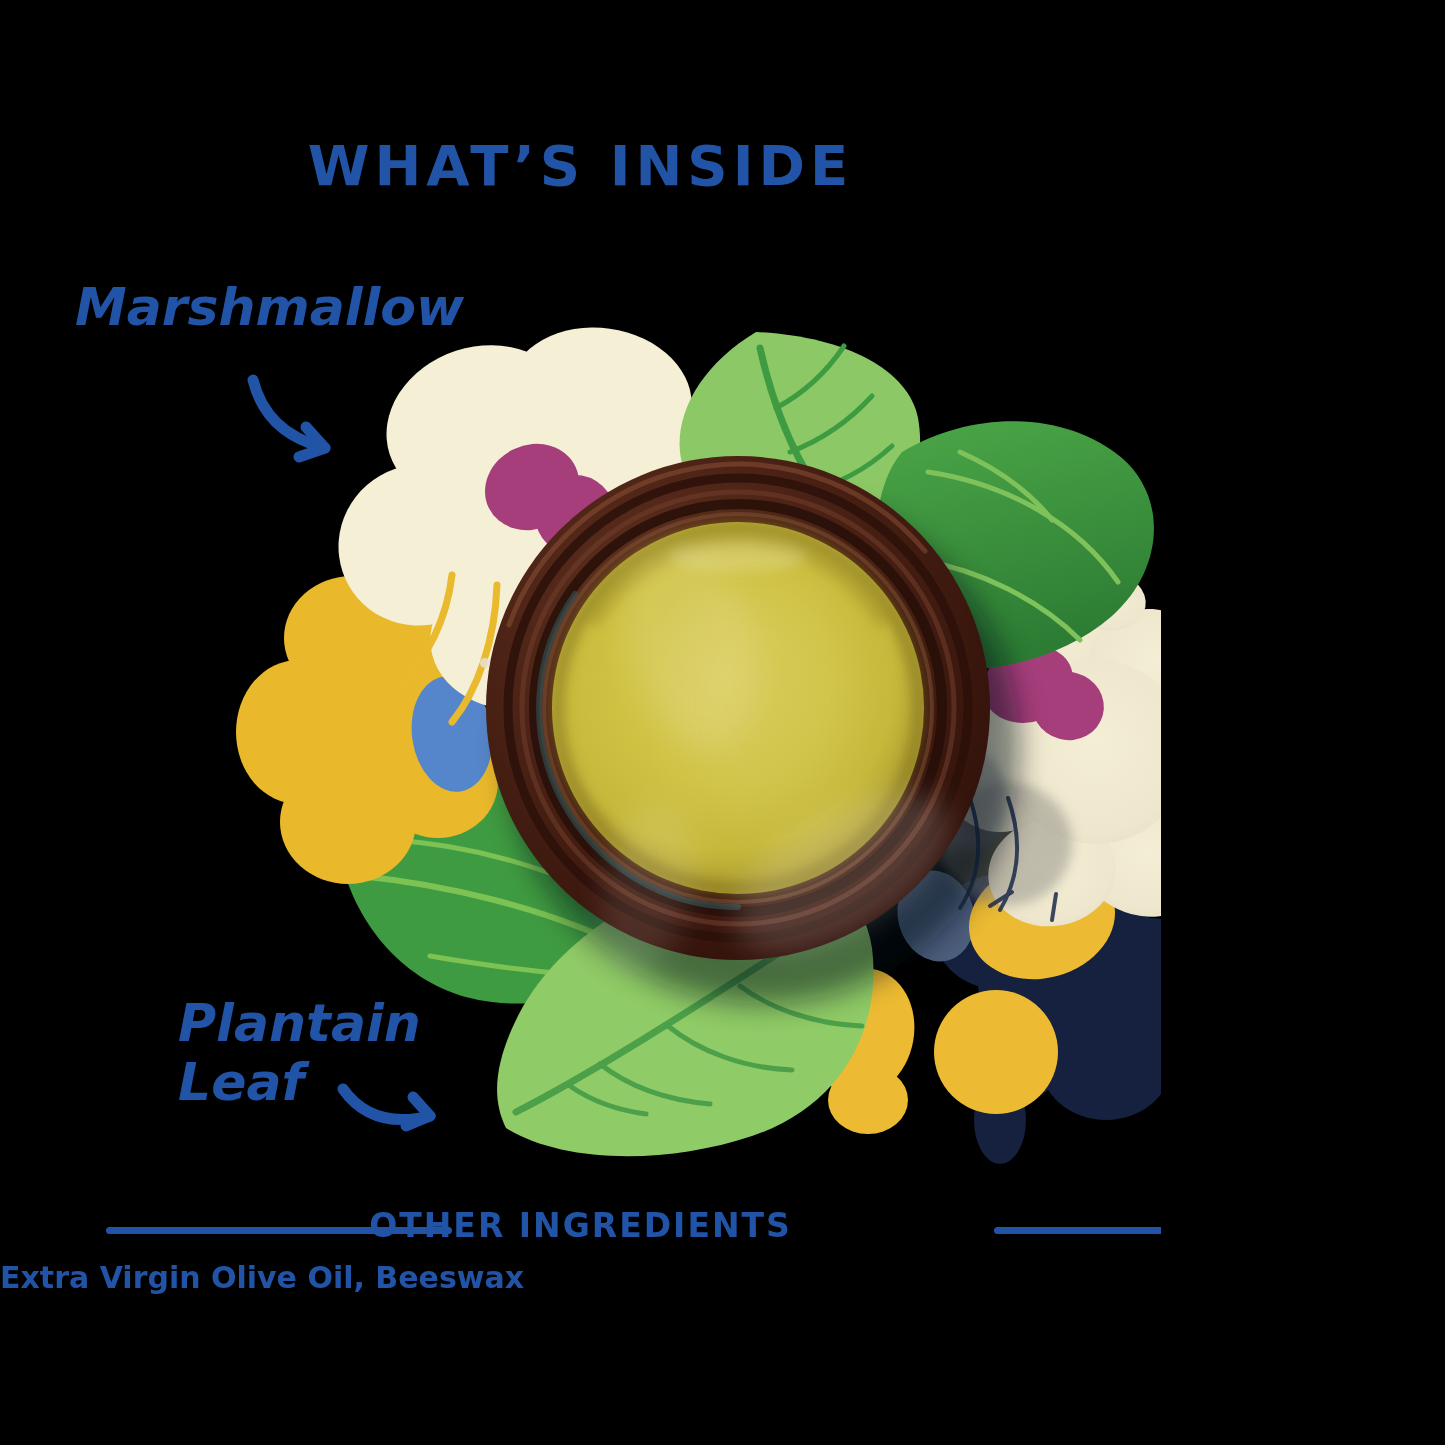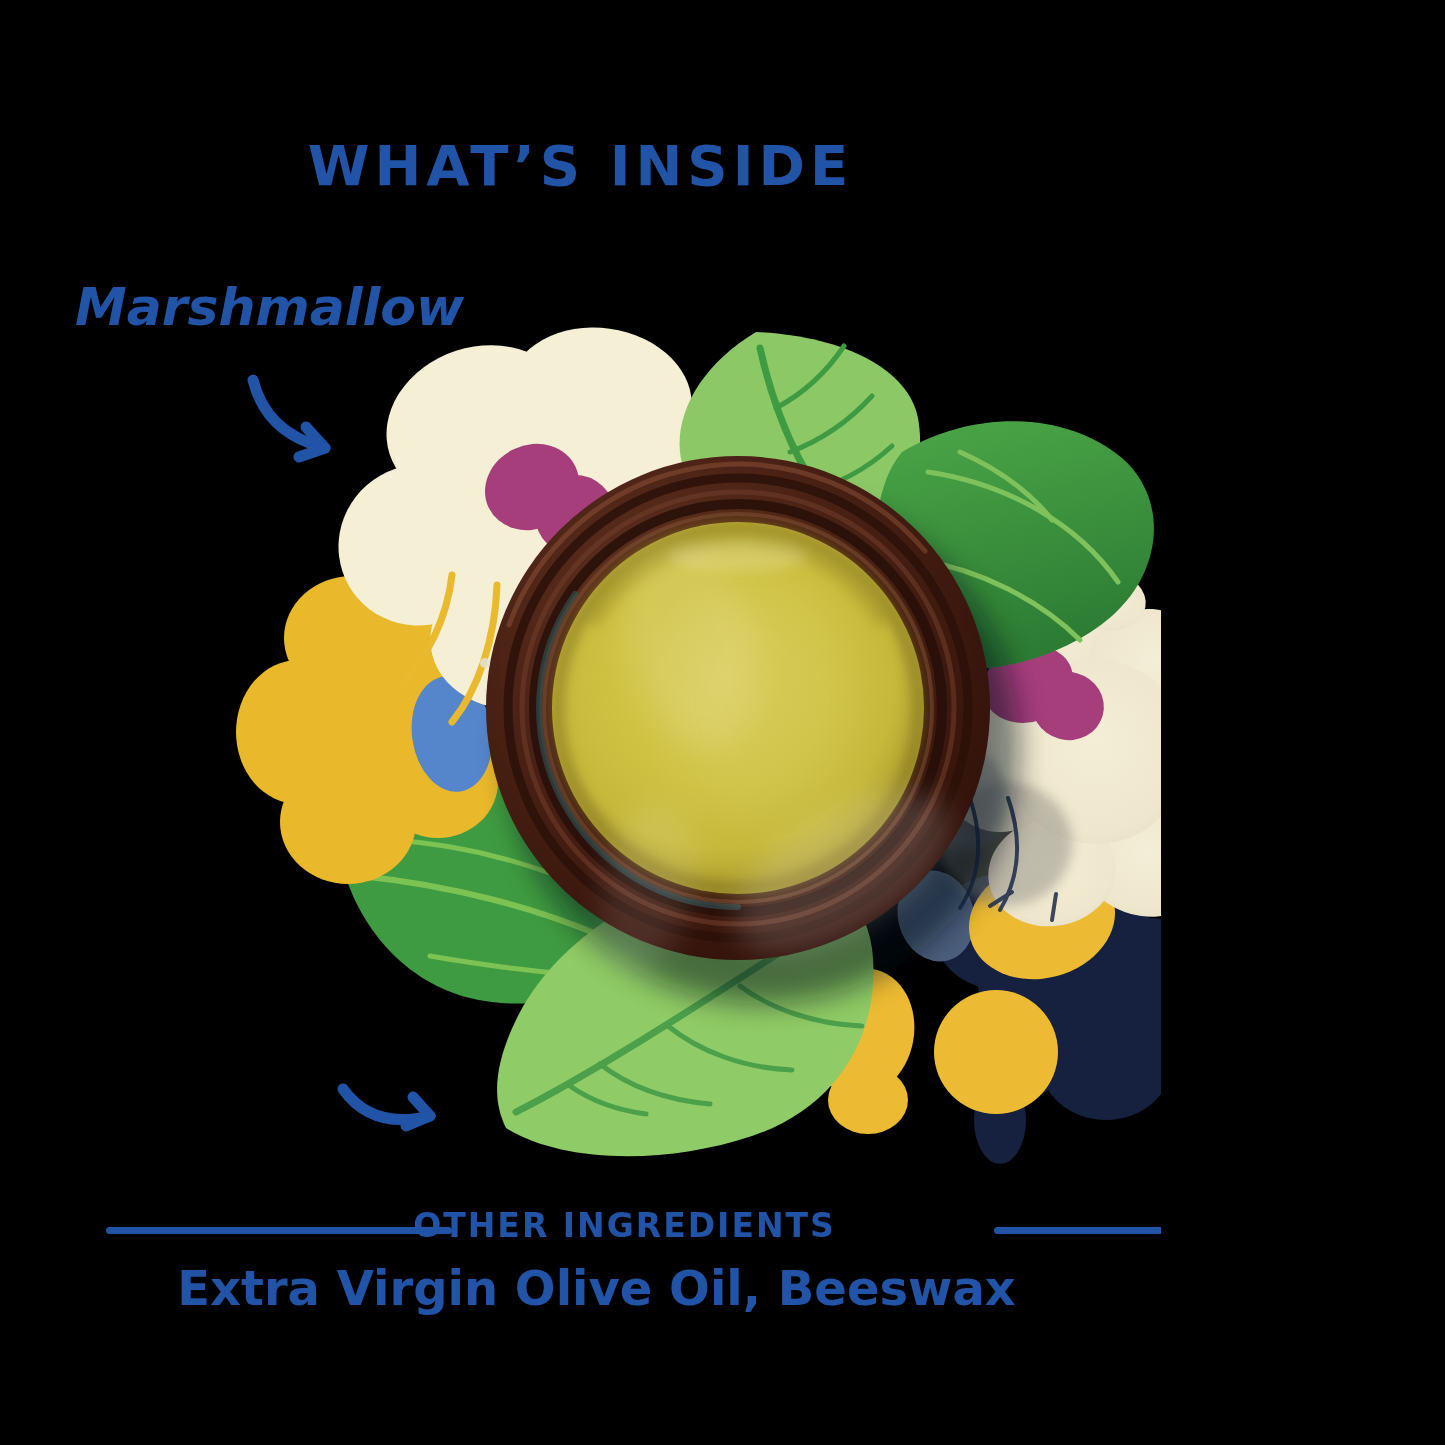--- a/index.html
+++ b/index.html
@@ -7,26 +7,26 @@
           font-family:"DejaVu Sans","Liberation Sans",sans-serif;}
   .illustration{position:absolute;left:0;top:0;}
   .page-title{position:absolute;top:138px;left:0;width:100%;text-align:center;
               font-size:56px;font-weight:bold;letter-spacing:5px;color:#2154A7;line-height:1;}
   .callout{position:absolute;font-size:52px;font-weight:bold;color:#2154A7;line-height:59px;font-style:italic;}
   .callout span{display:block;}
   .callout-marshmallow{left:75px;top:278px;}
   .callout-plantain{left:178px;top:994px;}
   .callout-calendula{left:1117px;top:1015px;}
   .footer-heading{position:absolute;top:1206px;left:0;width:100%;text-align:center;
-                  font-size:33px;font-weight:bold;letter-spacing:2px;color:#2154A7;line-height:40px;margin-left:44px;}
+                  font-size:33px;font-weight:bold;letter-spacing:2px;color:#2154A7;line-height:40px;}
   .divider{position:absolute;top:1227px;height:7px;background:#2154A7;border-radius:4px;}
   .divider-left{left:106px;width:346px;}
   .divider-right{left:994px;width:348px;}
-  .footer-ingredients{position:absolute;top:1260px;left:16px;width:100%;text-align:center;
-                      font-size:48px;font-weight:bold;color:#2154A7;line-height:1.2;}
+  .footer-ingredients{position:absolute;top:1260px;left:0;width:100%;
+                      font-size:30px;font-weight:bold;color:#2154A7;line-height:1.2;}
 </style>
 </head>
 <body>
 
 <div class="canvas">
 
   <svg class="illustration" width="1445" height="1445" viewBox="0 0 1445 1445">
     <defs>
       <radialGradient id="gradRim" cx="38%" cy="35%" r="78%">
         <stop offset="0%" stop-color="#6b3a26"></stop>
@@ -221,20 +221,24 @@
       <path d="M1173 917 L1197 908"></path>
       <path d="M1173 917 L1190 937"></path>
     </g>
   </svg>
 
   <div class="page-title">WHAT’S INSIDE</div>
 
   <div class="callout callout-marshmallow">
     <span>Marshmallow</span>
   </div>
+  <div class="callout callout-plantain">
+    <span>Plantain</span>
+    <span>Leaf</span>
+  </div>
   <div class="callout callout-calendula">
   </div>
 
   <div class="divider divider-left"></div>
   <div class="footer-heading">OTHER INGREDIENTS</div>
   <div class="divider divider-right"></div>
   <div class="footer-ingredients">Extra Virgin Olive Oil, Beeswax</div>
 
 </div>
 

